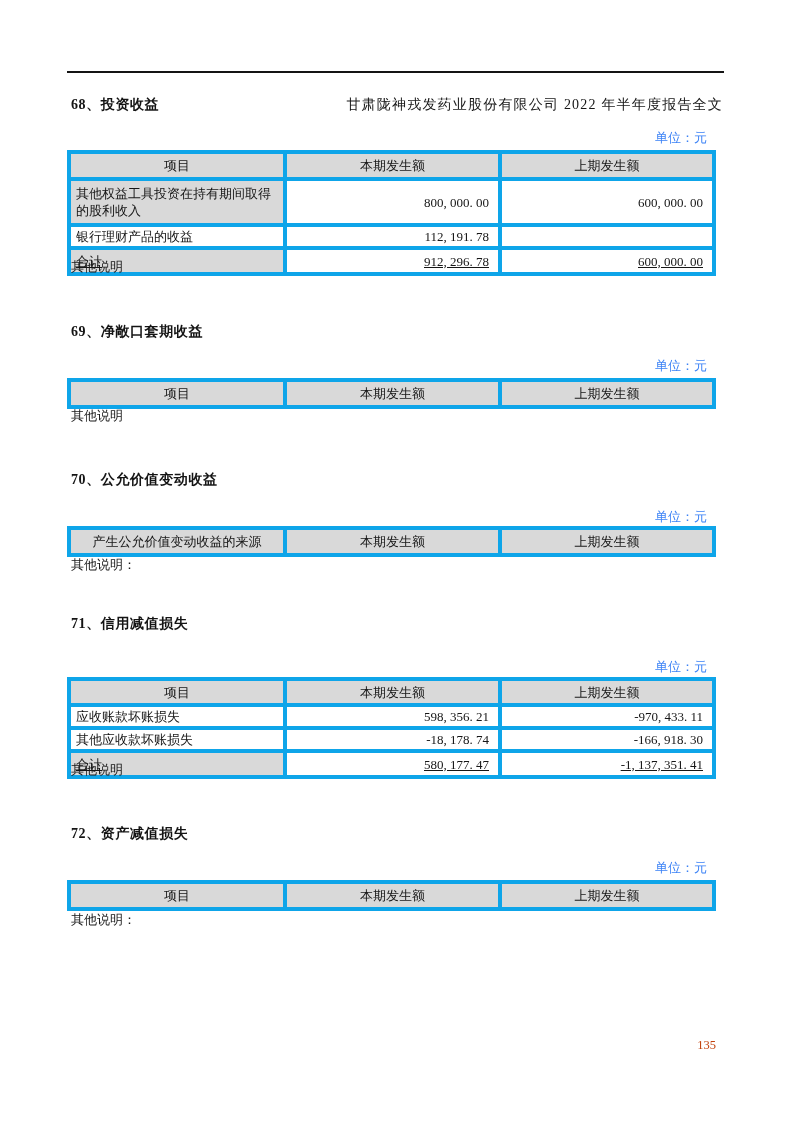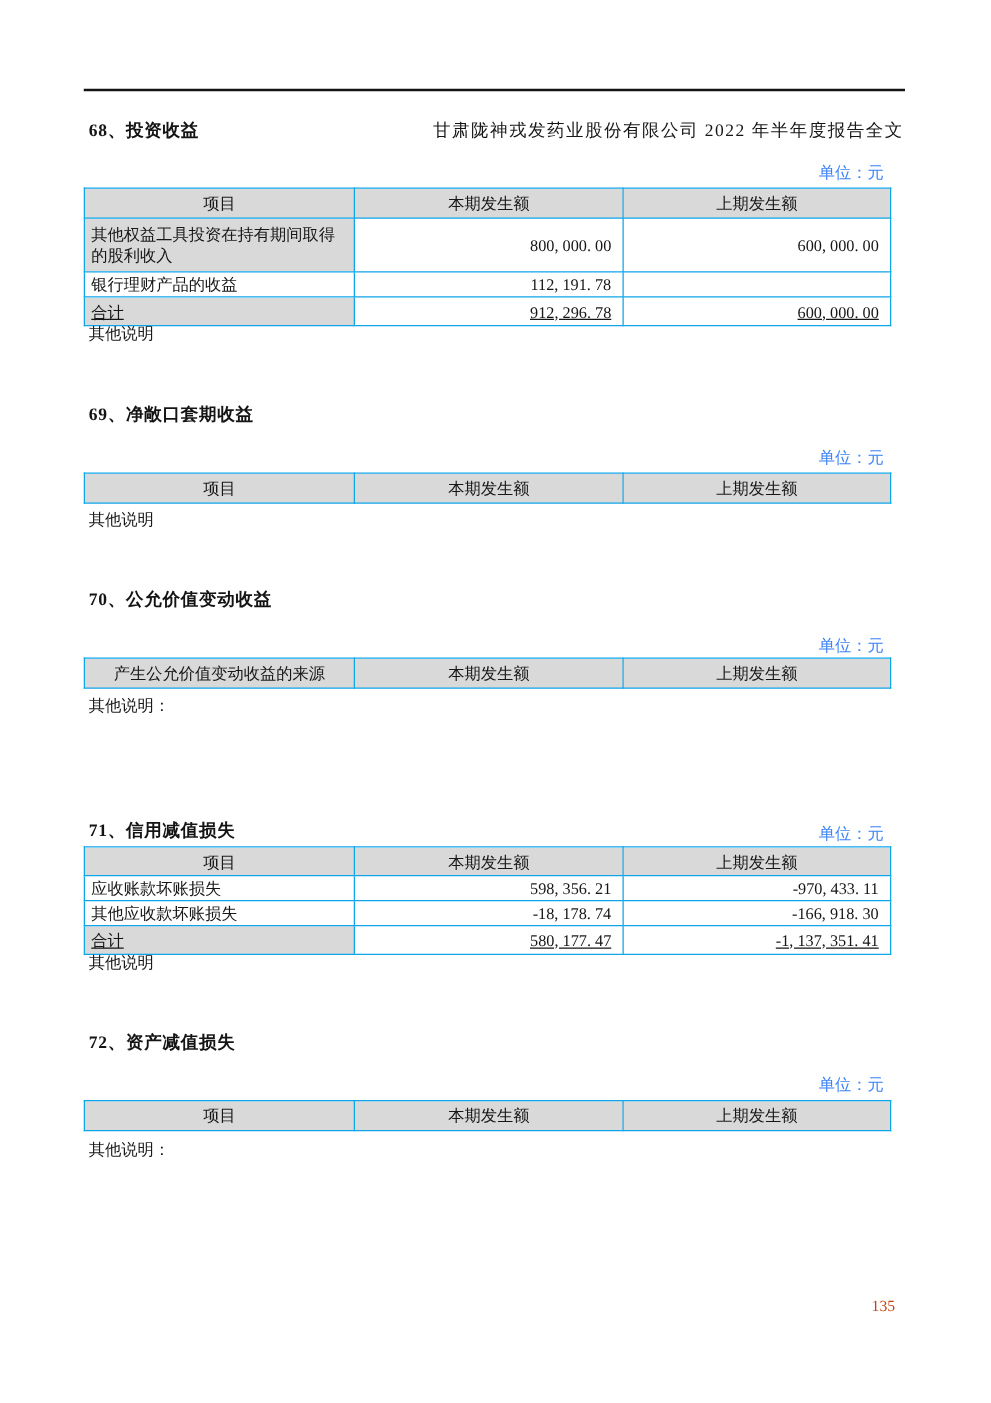--- a/index.html
+++ b/index.html
@@ -28,21 +28,21 @@
   }
   table.tbl {
     position:absolute; left:67px; width:645px;
     border-collapse:collapse; table-layout:fixed;
     font-size:13px; color:#161616;
   }
   table.tbl col.c1 { width:216px; }
   table.tbl col.c2 { width:215px; }
   table.tbl col.c3 { width:214px; }
   table.tbl th, table.tbl td {
-    border:1px solid #0ea5e9; font-weight:normal;
+    border:4px solid #0ea5e9; font-weight:normal;
     line-height:17px; overflow:hidden;
   }
   table.tbl th {
     background:#d9d9d9; text-align:center; padding:1px 4px; height:20px;
   }
   tr.hdr-tall th { height:21px; }
   table.tbl td.lbl { text-align:left; padding:1px 3px 1px 5px; }
   table.tbl td.num { text-align:right; padding:1px 9px 1px 4px; white-space:nowrap; }
   table.tbl td.shaded { background:#d9d9d9; }
   tr.rh40 td { height:40px; }
@@ -122,21 +122,21 @@
     <tbody>
         <tr class="hdr-tall">
       <th>产生公允价值变动收益的来源</th>
       <th>本期发生额</th>
       <th>上期发生额</th>
     </tr>
   </tbody>
     </table>
   <div class="note" style="top:556px">其他说明：</div>
 
-  <div class="sec-title" style="top:656px">71、信用减值损失</div>
+  <div class="sec-title" style="top:615px">71、信用减值损失</div>
   <div class="unit-label" style="top:658px">单位：元</div>
   <table class="tbl" style="top:677px">
     <colgroup>
         <col class="c1">
         <col class="c2">
         <col class="c3">
       </colgroup>
     <tbody>
         <tr>
       <th>项目</th>

